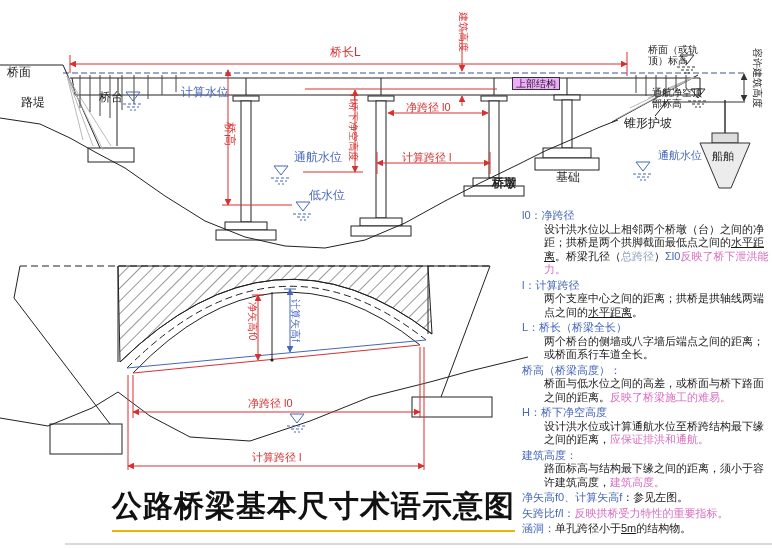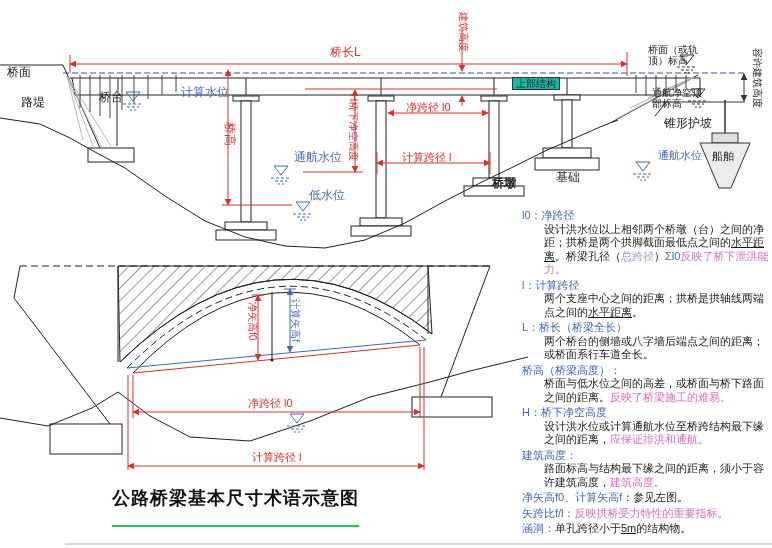--- a/index.html
+++ b/index.html
@@ -5,34 +5,34 @@
   html,body{margin:0;padding:0;background:#fff;}
   #page{position:relative;width:772px;height:548px;background:#fff;overflow:hidden;
         font-family:"Liberation Sans","DejaVu Sans",sans-serif;}
   svg{position:absolute;left:0;top:0;}
   .lbl{position:absolute;white-space:nowrap;color:#222;font-size:12px;line-height:1.1;}
   .s10{font-size:10px;}
   .s11{font-size:11px;}
   .red{color:#d83030;}
   .blu{color:#4466bb;}
   .rot{transform-origin:0 0;transform:rotate(90deg);}
-  .boxed{border:1px solid #333;padding:0 3px;font-size:10px;background:#14b8a6;}
+  .boxed{border:1px solid #333;padding:0 3px;font-size:10px;background:#f0abfc;}
   .wrap2{white-space:normal;width:56px;font-size:10px;line-height:11px;}
   
   #defs{position:absolute;left:522px;top:209px;width:252px;font-size:11px;line-height:13.5px;color:#1a1a1a;}
   .def{margin-bottom:2px;}
   .def-head{color:#4466bb;}
   .def-body{padding-left:22px;}
   .def-line{margin-bottom:2px;}
   .u{text-decoration:underline;}
   .pink{color:#d86ec0;}
   .bluseg{color:#4466bb;}
   .muted{color:#8fa0c0;}
-  #title{position:absolute;left:112px;top:486px;font-size:18px;font-weight:bold;color:#111;
-         border-bottom:2px solid #22c55e;padding-bottom:15px;letter-spacing:1px;}
+  #title{position:absolute;left:112px;top:486px;font-size:30px;font-weight:bold;color:#111;
+         border-bottom:2px solid #eab308;padding-bottom:3px;letter-spacing:1px;}
 </style>
 </head>
 <body>
 
 <div id="page">
 
 <svg width="772" height="548" viewBox="0 0 772 548">
   <defs>
     <marker id="arR" viewBox="0 0 10 10" refX="9" refY="5" markerWidth="7" markerHeight="7" orient="auto-start-reverse">
       <path d="M0,0 L10,5 L0,10 z" fill="#d83030"></path>
@@ -228,21 +228,21 @@
 <div class="lbl red rot" style="left:236px;top:122px;">桥高</div>
 <div class="lbl red rot s10" style="left:359px;top:94px;">H桥下净空高度</div>
 <div class="lbl red rot s10" style="left:469px;top:12px;">建筑高度</div>
 <div class="lbl red s11" style="left:406px;top:101px;">净跨径 l0</div>
 <div class="lbl red s11" style="left:402px;top:151px;">计算跨径 l</div>
 <div class="lbl blu" style="left:294px;top:151px;">通航水位</div>
 <div class="lbl blu" style="left:309px;top:189px;">低水位</div>
 <div class="lbl" style="left:492px;top:177px;font-weight:bold;">桥墩</div>
 <div class="lbl" style="left:556px;top:171px;">基础</div>
 <div class="lbl boxed" style="left:512px;top:77px;">上部结构</div>
-<div class="lbl" style="left:624px;top:117px;margin-left:40px;">锥形护坡</div>
+<div class="lbl" style="left:624px;top:117px;">锥形护坡</div>
 <div class="lbl wrap2" style="left:648px;top:44px;">桥面（或轨顶）标高</div>
 <div class="lbl wrap2" style="left:652px;top:87px;width:52px;">通航净空顶部标高</div>
 <div class="lbl rot s10" style="left:763px;top:48px;">容许建筑高度</div>
 <div class="lbl blu s11" style="left:658px;top:149px;">通航水位</div>
 <div class="lbl s11" style="left:712px;top:150px;">船舶</div>
 
 <div class="lbl red rot s10" style="left:258px;top:302px;">净矢高f0</div>
 <div class="lbl blu rot s10" style="left:301px;top:299px;">计算矢高f</div>
 <div class="lbl red s11" style="left:248px;top:397px;">净跨径 l0</div>
 <div class="lbl red s11" style="left:252px;top:451px;">计算跨径 l</div>

